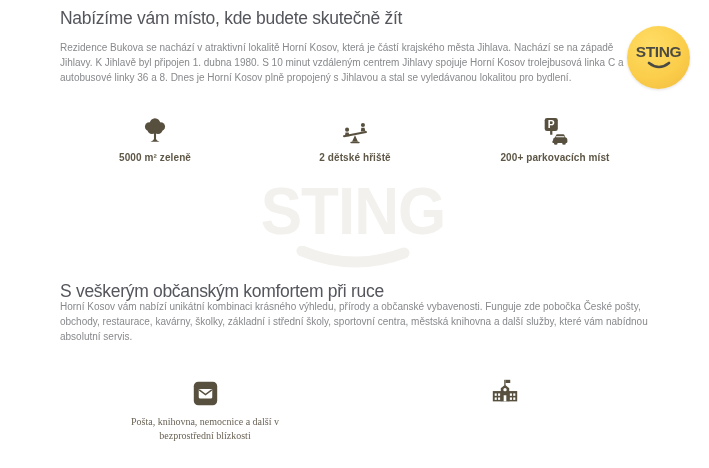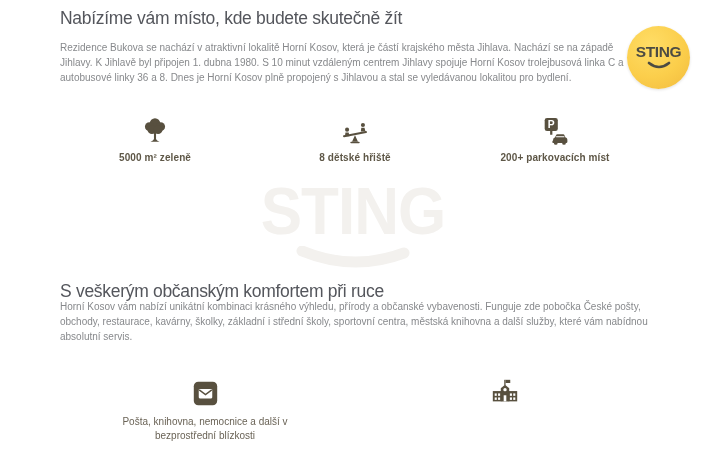--- a/index.html
+++ b/index.html
@@ -34,21 +34,21 @@
   .feature{
     flex:1;display:flex;flex-direction:column;align-items:center;text-align:center;
   }
   .feature .ficon{height:30px;display:flex;align-items:flex-end;justify-content:center;color:#58503f;}
   .features-top .flabel{
     margin-top:6px;font-size:10px;font-weight:700;color:#5e5747;letter-spacing:0.1px;
   }
   .features-bottom .flabel{
     margin-top:8px;font-size:10px;line-height:14px;font-weight:400;color:#6a6356;
   }
-  .features-bottom .feature:nth-child(1) .flabel{max-width:180px;}
+  .features-bottom .feature:nth-child(1) .flabel{max-width:180px;font-family:Liberation Serif, serif;}
   .features-bottom .feature:nth-child(2) .flabel{max-width:216px;}
   .features-bottom .feature:nth-child(3) .flabel{max-width:170px;}
   
   .watermark{
     left:60px;top:180px;width:586px;text-align:center;color:#f3f1ee;pointer-events:none;
   }
   .watermark .wm-text{
     font-size:62px;font-weight:700;letter-spacing:-1px;line-height:1;display:block;
     transform:scaleY(1.08);
   }
@@ -87,21 +87,21 @@
       <svg width="30" height="28" viewBox="0 0 32 30" fill="currentColor">
         <circle cx="7.5" cy="12.5" r="2.2"></circle>
         <path d="M5.8 15.5h3.4l1 4h-5z"></path>
         <circle cx="24.5" cy="7.5" r="2.2"></circle>
         <path d="M22.8 10.5h3.4l1 4h-5z"></path>
         <rect x="3" y="16.2" width="26" height="2.2" rx="1" transform="rotate(-11 16 17.3)"></rect>
         <path d="M12.8 25.5 L16 18.5 L19.2 25.5 Z"></path>
         <rect x="11" y="25.5" width="10" height="1.6" rx="0.8"></rect>
       </svg>
     </span>
-    <span class="flabel">8 dětské hřiště</span>
+    <span class="flabel">2 dětské hřiště</span>
   </div>
   <div class="feature">
     <span class="ficon">
       <svg width="32" height="30" viewBox="0 0 34 32" fill="currentColor">
         <rect x="6" y="2" width="14" height="14" rx="2.5"></rect>
         <text x="13" y="13" font-size="11" font-weight="bold" fill="#ffffff" text-anchor="middle" font-family="Liberation Sans, sans-serif">P</text>
         <rect x="11.8" y="16" width="2.4" height="4"></rect>
         <path d="M15 25.5c0-1.2.8-2.2 2-2.5l1.1-2.6c.2-.5.7-.9 1.3-.9h6.4c.6 0 1.1.4 1.3.9l1.1 2.6c1.2.3 2 1.3 2 2.5v2.3c0 .5-.4.9-.9.9h-.7a2 2 0 0 1-4 0h-4.8a2 2 0 0 1-4 0h-.9c-.5 0-.9-.4-.9-.9z"></path>
         <rect x="18.2" y="21.5" width="8.8" height="1.2" fill="#ffffff" opacity="0.9"></rect>
       </svg>

